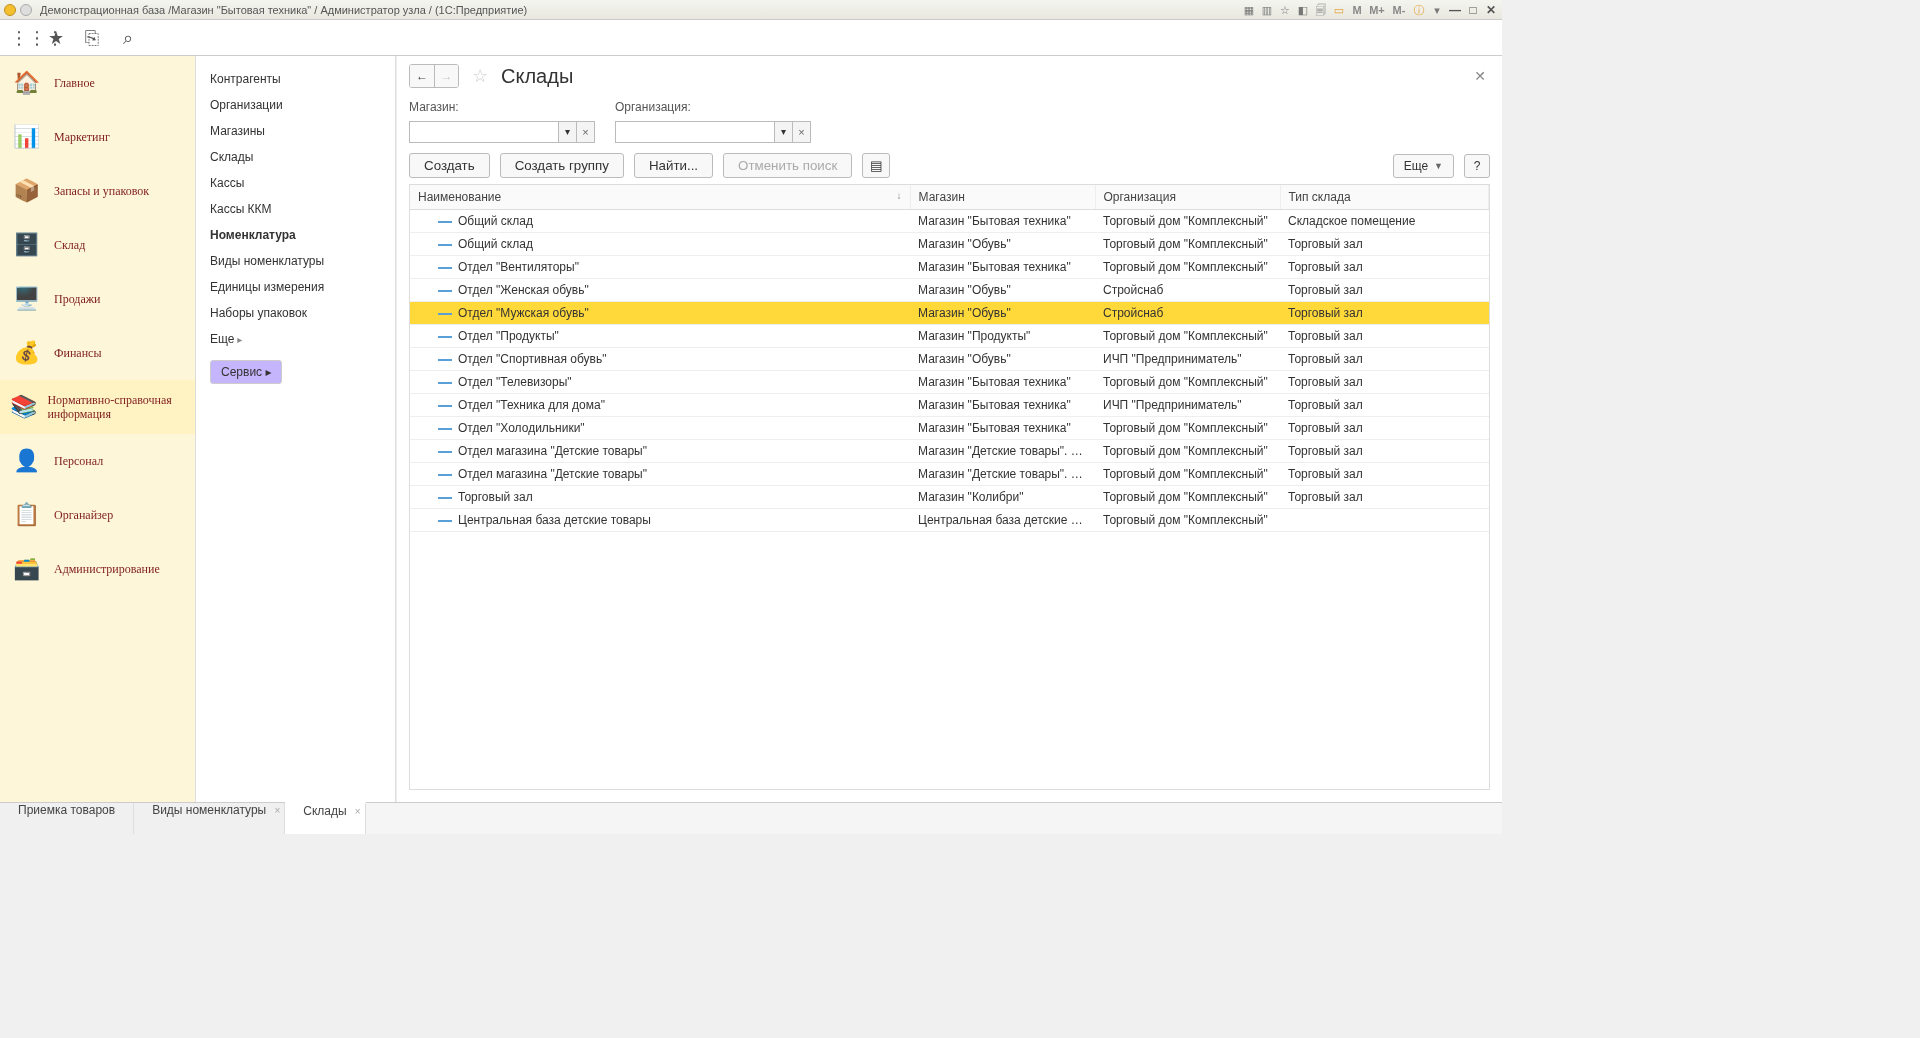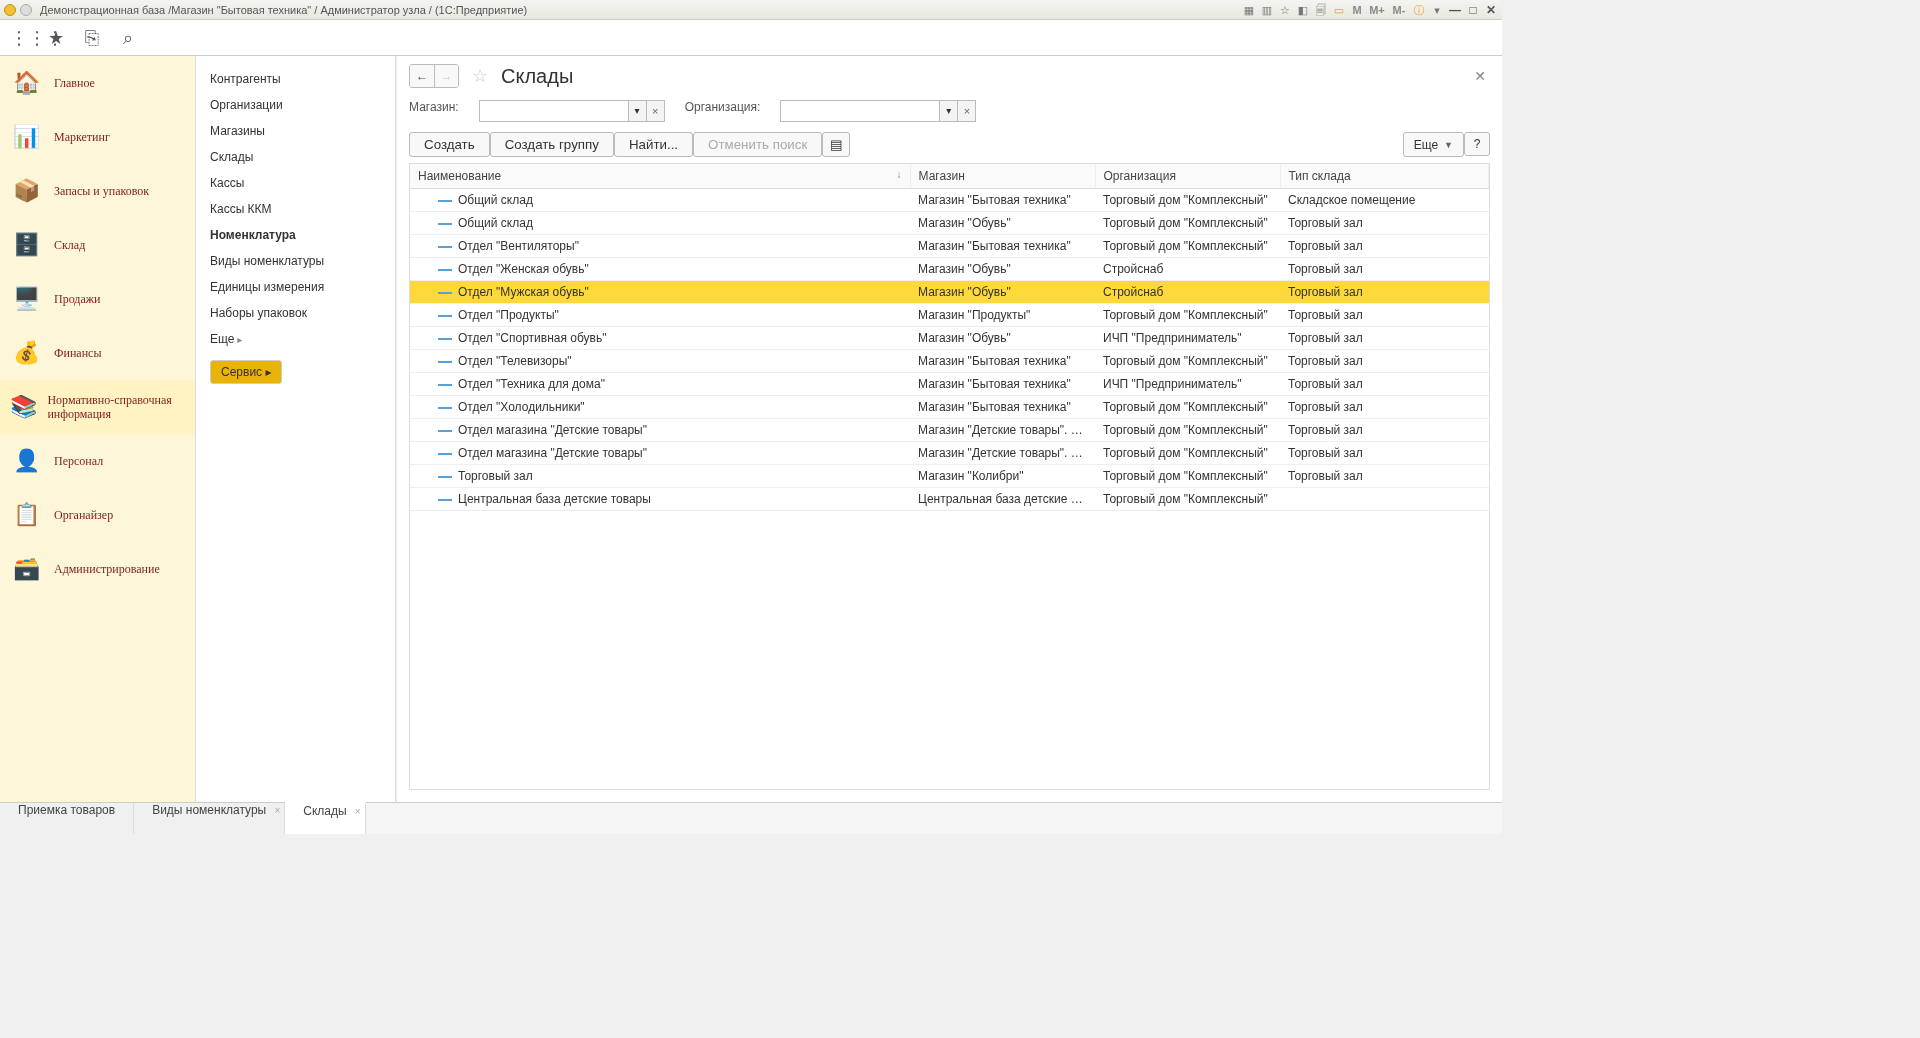--- a/index.html
+++ b/index.html
@@ -26,43 +26,43 @@
 .leftnav .item { display:flex; align-items:center; padding: 10px 10px; gap: 10px; min-height: 48px; cursor:pointer;}
 .leftnav .item.selected { background:#fff3c4; }
 .leftnav .nicon { width:34px; height:34px; display:flex; align-items:center; justify-content:center; font-size:22px;}
 .leftnav .nlabel { color:#7f1d1d; line-height:1.2;font-family:Liberation Serif, serif;}
 
 
 .subnav { width: 200px; background:#fff; border-right:1px solid #ddd; padding: 10px 0; overflow:auto;}
 .subnav .sitem { padding: 6px 14px; color:#333; cursor:pointer; }
 .subnav .sitem.selected { font-weight:bold; }
 .subnav .sitem.arrow::after { content:" \25B8"; color:#888; font-size:10px;}
-.subnav .svc-btn { border:1px solid #ccc; border-radius:3px; padding:4px 10px; margin:8px 14px; display:inline-block; background:#eab308; cursor:pointer;}
+.subnav .svc-btn { border:1px solid #ccc; border-radius:3px; padding:4px 10px; margin:8px 14px; display:inline-block; background:#c4b5fd; cursor:pointer;}
 
 
 .content { flex:1; background:#fff; display:flex; flex-direction:column; overflow:hidden; margin:0; border-left:1px solid #eee;}
 .page-hdr { display:flex; align-items:center; padding: 8px 12px; gap:10px;}
 .navbtns { display:flex; border:1px solid #bbb; border-radius:3px; overflow:hidden;}
 .navbtn { width:24px; height:22px; background:#f8f8f8; text-align:center; line-height:22px; cursor:pointer; color:#444;}
 .navbtn + .navbtn { border-left:1px solid #bbb; color:#ccc;}
 .star { width:22px; height:22px; display:flex; align-items:center; justify-content:center; color:#ccc; font-size:18px;}
 .page-title { font-size:20px; color:#333; flex:1;}
 .close-x { width:20px; text-align:center; color:#888; cursor:pointer; font-size:14px;}
 
 
 .filters { padding: 4px 12px; display:flex; gap:20px; align-items:flex-end;}
-.fgroup { display:flex; flex-direction:row; gap:20px;}
+.fgroup { display:flex; flex-direction:column; gap:7px;}
 .fgroup label { color:#555; }
 .combo { display:flex; }
 .combo input { border:1px solid #bbb; height:22px; padding:0 4px; background:#fff;}
 .combo .cbtn { width:18px; height:22px; border:1px solid #bbb; border-left:none; background:#f4f4f4; text-align:center; line-height:20px; font-size:10px; cursor:pointer;}
 .combo .xbtn { width:18px; height:22px; border:1px solid #bbb; border-left:none; background:#f4f4f4; text-align:center; line-height:20px; font-size:11px; cursor:pointer; color:#666;}
 
 
-.actionbar { padding: 6px 12px; display:flex; }
+.actionbar { padding: 6px 12px; display:flex; gap:10px; align-items:center;}
 .btn { border:1px solid #bbb; border-radius:3px; background:#f8f8f8; padding:4px 14px; cursor:pointer; color:#333;}
 .btn.disabled { color:#aaa; cursor:default;}
 .btn.icon-only { padding:4px 6px; width:28px; text-align:center;}
 .actionbar .spacer { flex:1; }
 .more-btn { border:1px solid #bbb; border-radius:3px; background:#f8f8f8; padding:4px 10px; display:flex; align-items:center; gap:6px; cursor:pointer;}
 .more-btn .caret { font-size:9px; color:#666;}
 .help-btn { border:1px solid #bbb; border-radius:3px; background:#f8f8f8; width:26px; height:24px; text-align:center; line-height:22px; cursor:pointer;}
 
 
 .tablewrap { flex:1; margin:0 12px 12px; border:1px solid #ddd; overflow:auto; background:#fff;}

